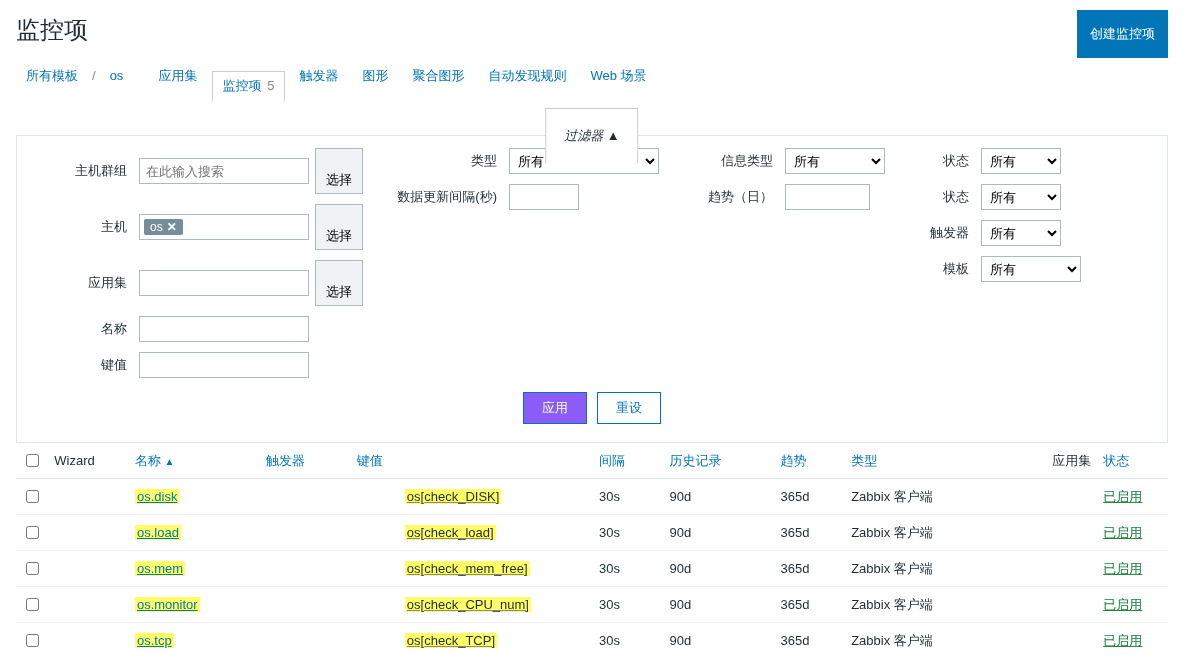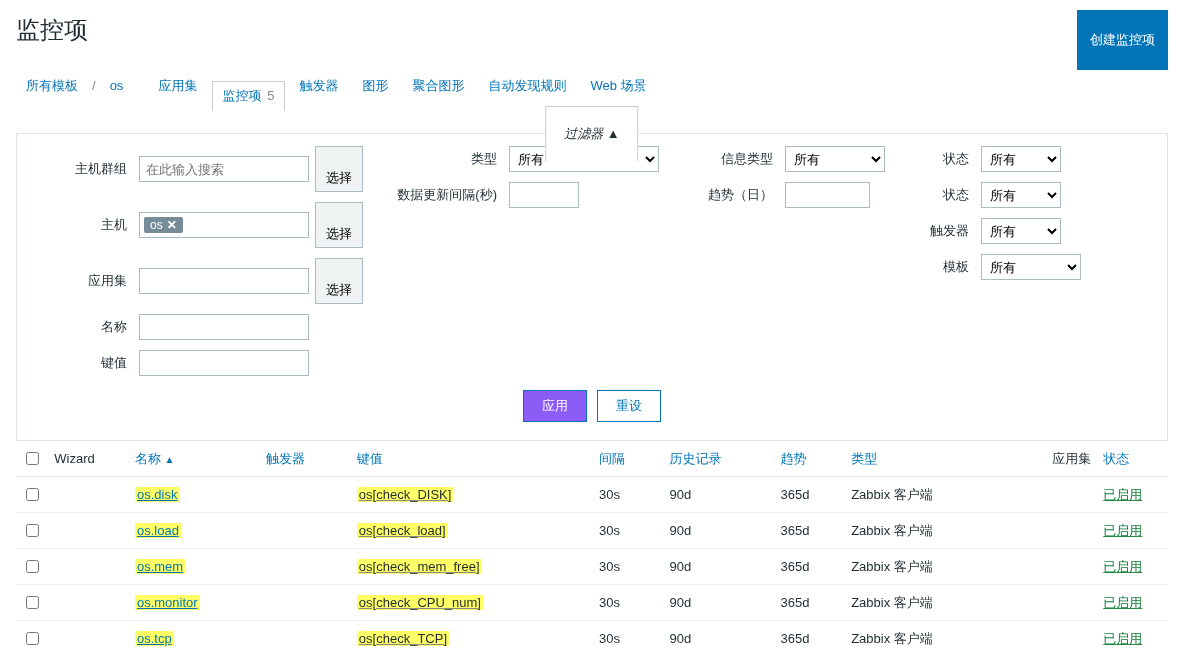--- a/index.html
+++ b/index.html
@@ -1,21 +1,21 @@
 <!DOCTYPE html>
 <html><head>
 <meta charset="utf-8">
 <style>
   * { box-sizing: border-box; }
   body { margin: 0; font-family: Arial, "Microsoft YaHei", sans-serif; font-size: 13px; color: #1f2c33; background: #fff; }
   .page { padding: 10px 16px; }
   .page-header { display: flex; justify-content: space-between; align-items: flex-start; }
   .page-title { font-size: 24px; font-weight: 400; margin: 4px 0 14px; color: #1f2c33; }
-  .btn-create { background: #0275b8; color: #fff; border: 1px solid #0275b8; padding: 20px 12px; font-size: 13px; cursor: pointer; }
-  .nav-row { display: flex; align-items: center; gap: 4px; font-size: 13px; margin-bottom: 6px; flex-wrap: wrap; }
+  .btn-create { background: #0275b8; color: #fff; border: 1px solid #0275b8; padding: 14px 12px; font-size: 13px; cursor: pointer; }
+  .nav-row { display: flex; align-items: center; gap: 4px; font-size: 13px; margin-bottom: 18px; flex-wrap: wrap; }
   .nav-row a { color: #0275b8; text-decoration: none; padding: 6px 10px; }
   .nav-row .sep { color: #888; }
   .nav-row .active { background: #fff; border: 1px solid #ccc; border-bottom: 2px solid #fff; color: #0275b8; padding: 5px 10px; position: relative; top: 11px; }
   .nav-row .count { color: #888; margin-left: 2px; }
 
   .filter-wrap { border: 1px solid #dfe4e7; padding: 12px 16px 18px; margin-top: 0; background: #fff; position: relative; }
   .filter-toggle { position: absolute; top: -28px; left: 50%; transform: translateX(-50%); background: #fff; border: 1px solid #ccc; border-bottom: none; padding: 18px 18px; font-size: 13px; color: #1f2c33; font-style: italic; }
   .filter-grid { display: flex; gap: 30px; }
   .filter-col { display: flex; flex-direction: column; gap: 10px; }
   .filter-row { display: flex; align-items: center; gap: 6px; }
@@ -43,21 +43,21 @@
   .subheader { margin: 12px 0 6px; font-size: 16px; }
   .subheader .muted { color: #aaa; margin-left: 4px; font-weight: 400; }
 
   table.data { width: 100%; border-collapse: collapse; font-size: 13px; }
   table.data th { text-align: left; padding: 8px 6px; color: #0275b8; font-weight: 400; border-bottom: 1px solid #dfe4e7; white-space: nowrap; }
   table.data th.plain { color: #1f2c33; }
   table.data th.right { color: #1f2c33; text-align: right; }
   table.data td { padding: 8px 6px; border-bottom: 1px solid #eceeef; vertical-align: middle; }
   .sort-arrow { font-size: 10px; }
   .hl { background: #ffff66; color: #0275b8; padding: 0 2px; text-decoration: underline; text-decoration-color: #0275b8; }
-  .hl-key { background: #ffff66; padding: 0 2px; text-decoration: underline; text-decoration-color: #888; color: #1f2c33; }
+  .hl-key { background: #ffff66; padding: 0 2px; text-decoration: underline; text-decoration-color: #888; color: #1f2c33; margin-left: 48px; }
   .status-enabled { color: #15803d; text-decoration: underline; text-decoration-color: #2b8a3e; cursor: pointer; }
   .footer { text-align: right; color: #888; font-size: 12px; padding: 8px 4px; }
   input[type=checkbox] { cursor: pointer; }
 </style>
 </head>
 <body>
 <div class="page">
 
 <div class="page-header">
   <h1 class="page-title">监控项</h1>

